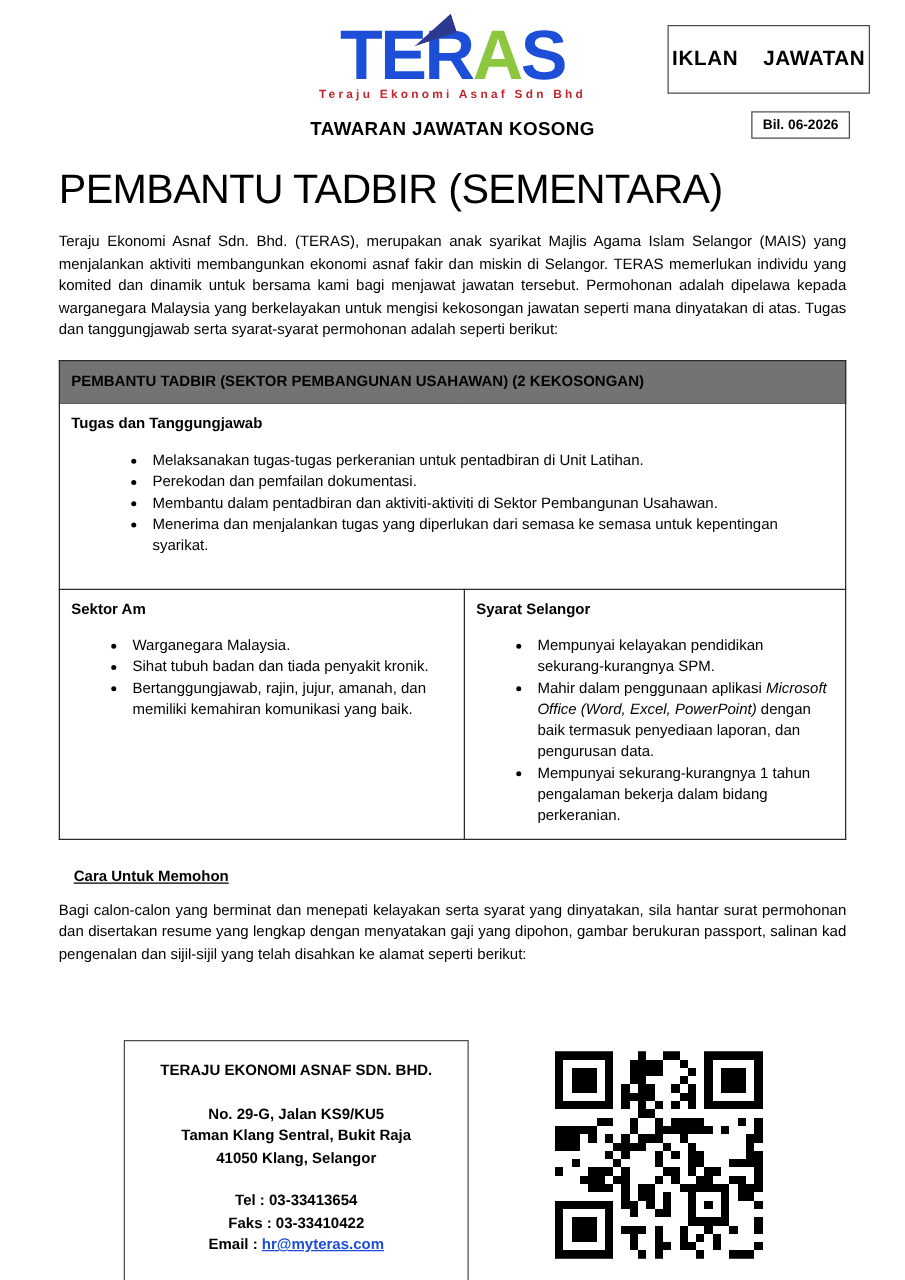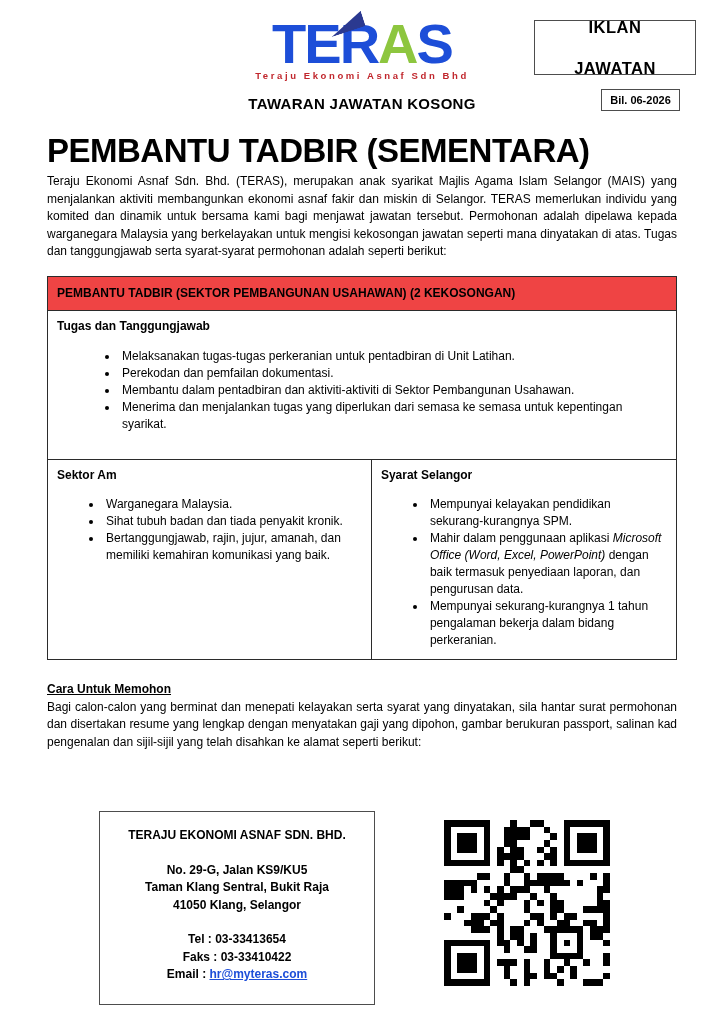--- a/index.html
+++ b/index.html
@@ -12,44 +12,44 @@
   
   .header{position:relative;height:126px;}
   .logo{position:absolute;left:50%;top:18px;transform:translateX(-50%);text-align:center;}
   .logo-letters{position:relative;font-size:56px;font-weight:bold;letter-spacing:-2px;line-height:52px;display:inline-block;}
   .logo-letters .red{color:#1d4ed8;}
   .logo-letters .green{color:#8DC63F;}
   .logo-tri{position:absolute;left:56px;top:-2px;width:36px;height:16px;background:#2B3990;
     clip-path:polygon(0 100%,100% 0,100% 100%);transform:rotate(-18deg);}
   .logo-tagline{font-size:9.5px;font-weight:bold;color:#C1272D;letter-spacing:2.6px;margin-top:0;white-space:nowrap;}
   .iklan-box{position:absolute;left:534px;top:20px;width:160px;height:53px;border:1px solid #4d4d4d;
-    display:flex;flex-direction:column;align-items:center;justify-content:center;
+    display:flex;flex-direction:row;align-items:center;justify-content:center;
     font-weight:bold;font-size:16.5px;line-height:21px;letter-spacing:0.5px;gap:20px;}
   .bil-box{position:absolute;left:601px;top:89px;width:77px;height:20px;border:1px solid #4d4d4d;
     display:flex;align-items:center;justify-content:center;font-weight:bold;font-size:11px;}
   .subtitle{position:absolute;left:0;width:100%;top:95px;text-align:center;font-weight:bold;font-size:15px;letter-spacing:0.3px;}
 
   
-  .doc-title{margin:7px 0 4px;font-size:33px;font-weight:bold;letter-spacing:-0.5px;line-height:36px;}
+  .doc-title{margin:7px 0 16px;font-size:33px;font-weight:normal;letter-spacing:-0.5px;line-height:36px;}
   .intro{margin:4px 0 0;font-size:12px;line-height:17.5px;text-align:justify;}
 
   
   table.jobs{border-collapse:collapse;width:100%;margin-top:15px;}
   table.jobs td{border:1px solid #2b2b2b;vertical-align:top;font-size:12px;line-height:17px;}
-  td.tbl-header{background:#ef4444;font-weight:bold;padding:8px 9px;}
+  td.tbl-header{background:#737373;font-weight:bold;padding:8px 9px;}
   td.tugas-cell{padding:7px 9px 26px;}
   .section-title{font-weight:bold;}
   ul.blist{margin:13px 0 0;padding-left:62px;}
   ul.blist li{margin:0;padding-left:3px;}
   td.syarat-cell{width:51.5%;padding:7px 9px 10px;}
   td.syarat-cell ul.blist{padding-left:46px;margin-top:12px;}
 
   
   .apply{margin-top:22px;}
-  .apply-heading{font-size:12px;font-weight:bold;text-decoration:underline;margin:0;}
+  .apply-heading{font-size:12px;font-weight:bold;text-decoration:underline;margin:12px;}
   .apply-body{margin:3px 0 0;font-size:12px;line-height:17.5px;text-align:justify;}
 
   
   .contact-row{display:flex;margin-top:60px;align-items:flex-start;}
   .address-box{margin-left:52px;width:262px;border:1px solid #4d4d4d;text-align:center;
     font-weight:bold;font-size:12px;line-height:17.5px;padding:15px 6px 20px;}
   .addr-gap{height:17px;}
   .email-link{color:#1d4ed8;text-decoration:underline;font-weight:bold;}
   .qr-col{margin-left:67px;}
   .qr-label-box{width:163px;border:1px solid #808080;text-align:center;font-size:9px;font-weight:bold;

